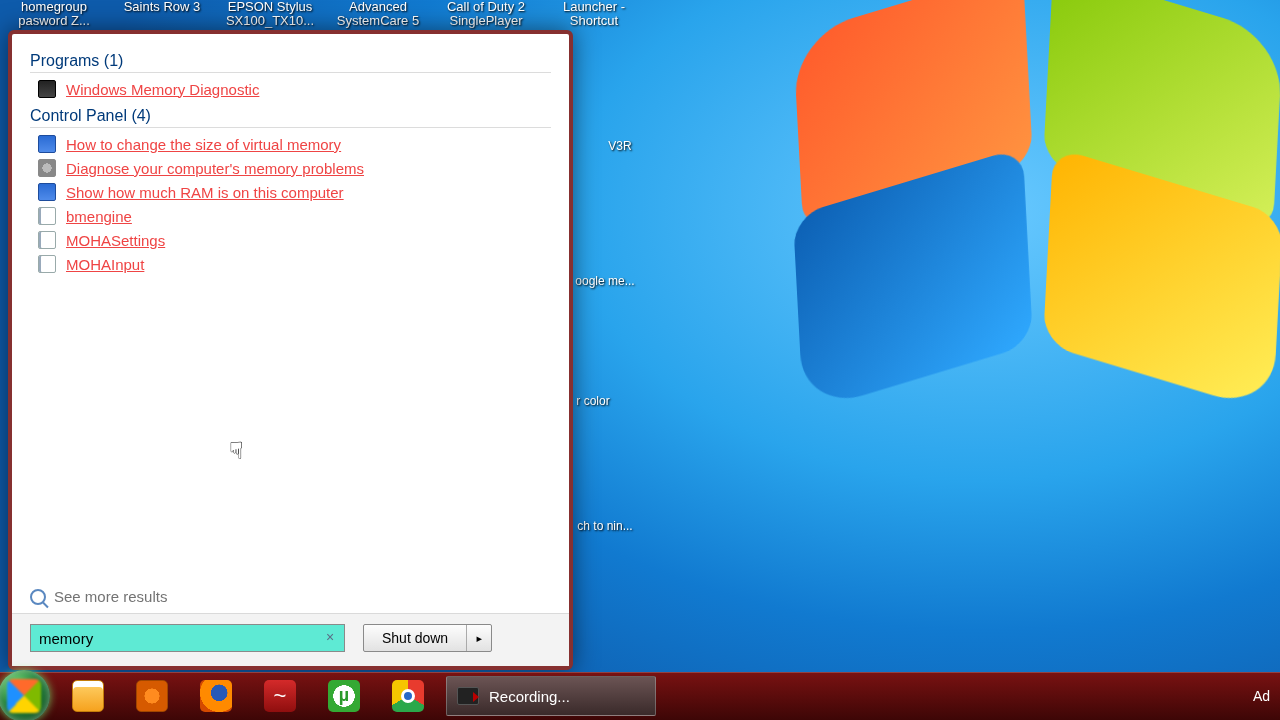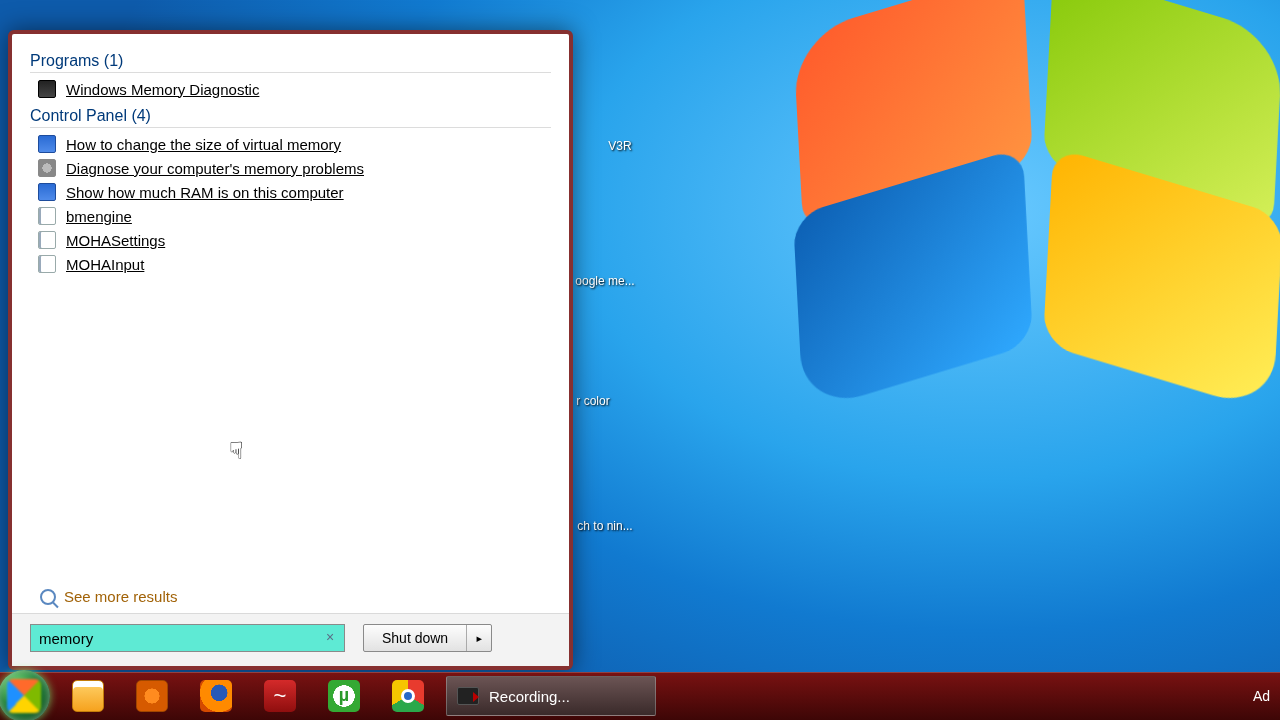--- a/index.html
+++ b/index.html
@@ -37,29 +37,29 @@
     background: #fff; border: 4px solid #863030; border-radius: 6px;
     box-shadow: 0 0 25px rgba(0,0,0,.5);
     display: flex; flex-direction: column;
   }
   #results { flex: 1 1 auto; padding: 12px 18px 4px; overflow: hidden; }
   .group-head { color: #003a7a; font-size: 16px; margin: 6px 0 4px;
                 border-bottom: 1px solid #dcdcdc; padding-bottom: 2px; }
   .group-head .count { color:#003a7a; }
   .result { display: flex; align-items: center; gap: 10px; padding: 3px 8px;
             font-size: 15px; cursor: pointer; }
-  .result .txt { color: #000000; text-decoration: underline; text-align: right; }
+  .result .txt { color: #ef4444; text-decoration: underline; text-align: right; }
   .ri-icon { width:18px; height:18px; display:inline-block; border-radius:2px; }
   .ri-blue   { background: linear-gradient(#2a6bd4,#4f8bea); border:1px solid #1d4c9d; }
   .ri-gear   { background: radial-gradient(circle,#bbb 40%,#888 41%); border:1px solid #888; }
   .ri-doc    { background: #fff; border:1px solid #9aa; box-shadow: inset 2px 0 0 #9ab; }
   .ri-chip   { background: linear-gradient(#222,#444); border:1px solid #000; }
 
   #see-more { display:flex; align-items:center; gap:8px;
-              padding:8px 28px; font-size:15px; color:#a16207; cursor:pointer; }
+              padding:8px 18px; font-size:15px; color:#737373; cursor:pointer; }
   #see-more .mag { width:16px; height:16px; border:2px solid #5a88c0;
                    border-radius:50%; position:relative; }
   #see-more .mag::after { content:""; position:absolute; width:7px; height:2px;
                           background:#5a88c0; bottom:-3px; right:-5px;
                           transform:rotate(45deg); }
 
   #sm-footer { display:flex; align-items:center; gap:18px;
                padding:10px 18px 14px; background:#f3f3f3;
                border-top:1px solid #dadada; }
   #search-box { position:relative; flex:0 0 315px; }
@@ -133,20 +133,28 @@
 
 <div id="desktop">
 
   <div class="logo-wp">
     <div class="pane r"></div>
       <div class="pane g"></div>
     <div class="pane b"></div>
       <div class="pane y"></div>
   </div>
 
+  <div id="shortcut-row">
+      <div class="sc">homegroup pasword Z...</div>
+      <div class="sc">Saints Row 3</div>
+      <div class="sc">EPSON Stylus SX100_TX10...</div>
+      <div class="sc">Advanced SystemCare 5</div>
+      <div class="sc">Call of Duty 2 SinglePlayer</div>
+      <div class="sc">Launcher - Shortcut</div>
+    </div>
   <div id="desk-items">
       <div class="desk-item" style="top: 85px; left: 575px;">
         <div class="mini-icon"></div>
         <div>V3R</div>
       </div>
       <div class="desk-item" style="top: 220px; left: 560px;">
         <div class="mini-icon"></div>
         <div>oogle me...</div>
       </div>
       <div class="desk-item" style="top: 340px; left: 548px;">

